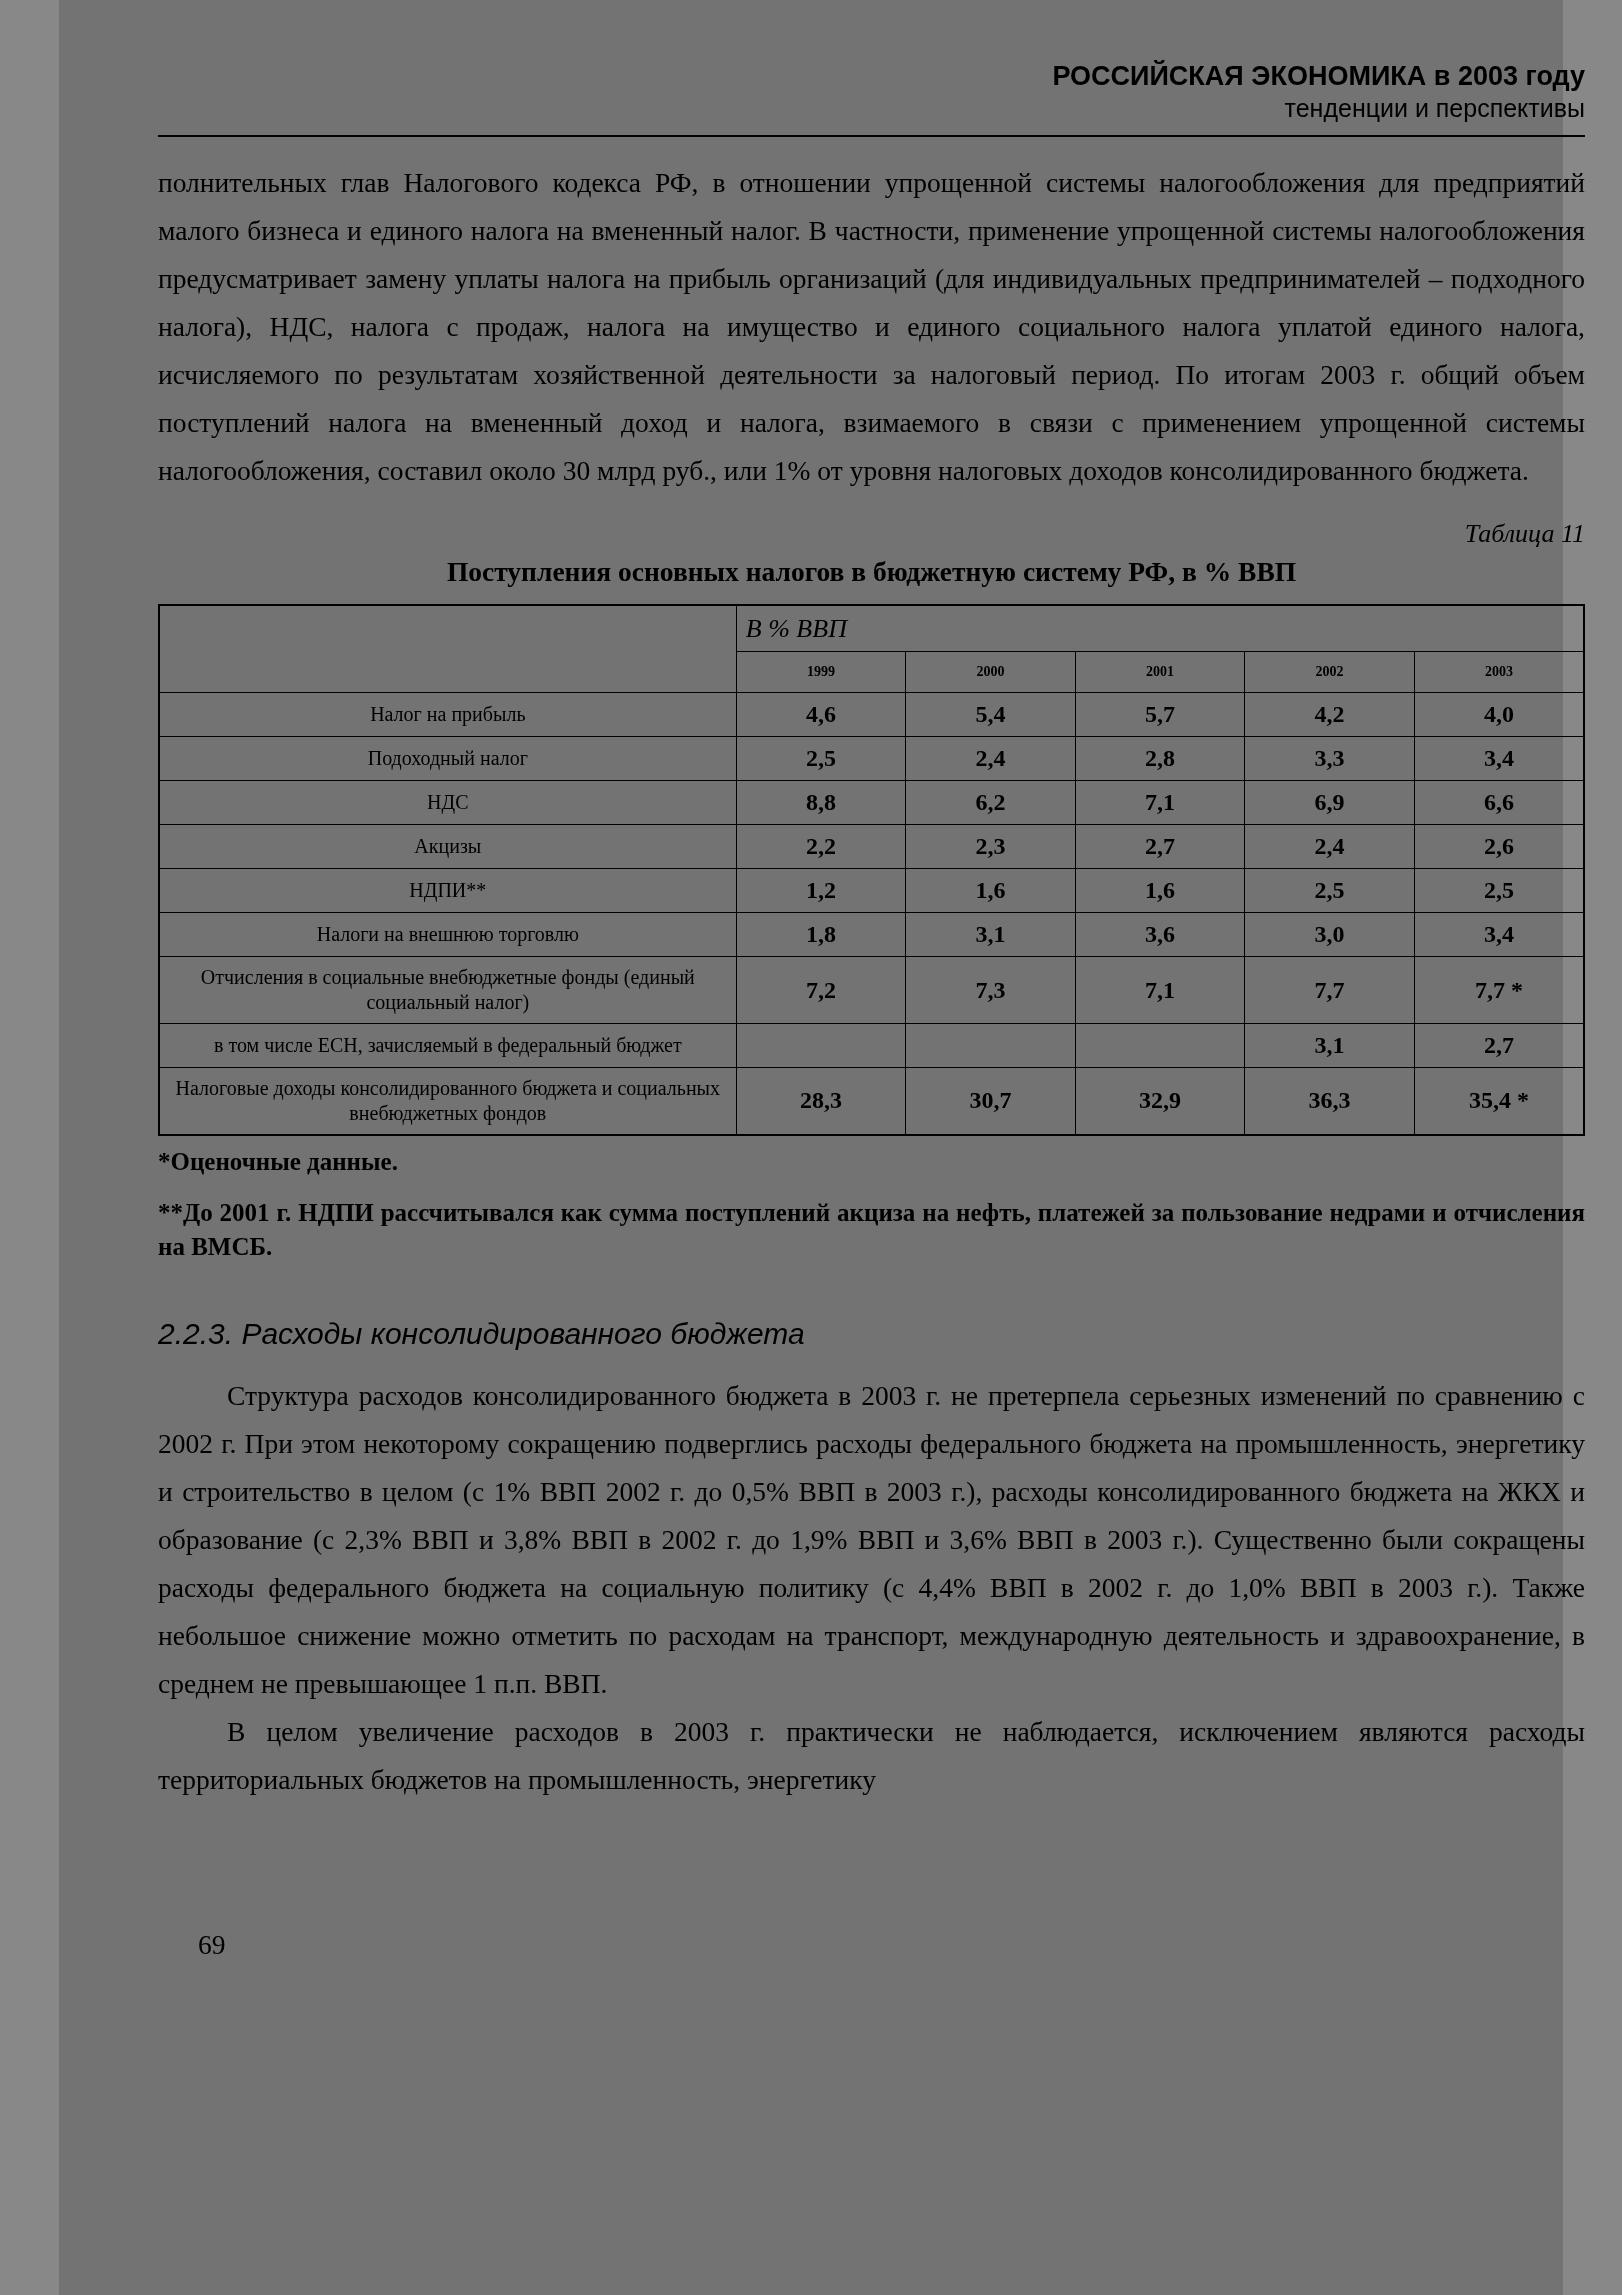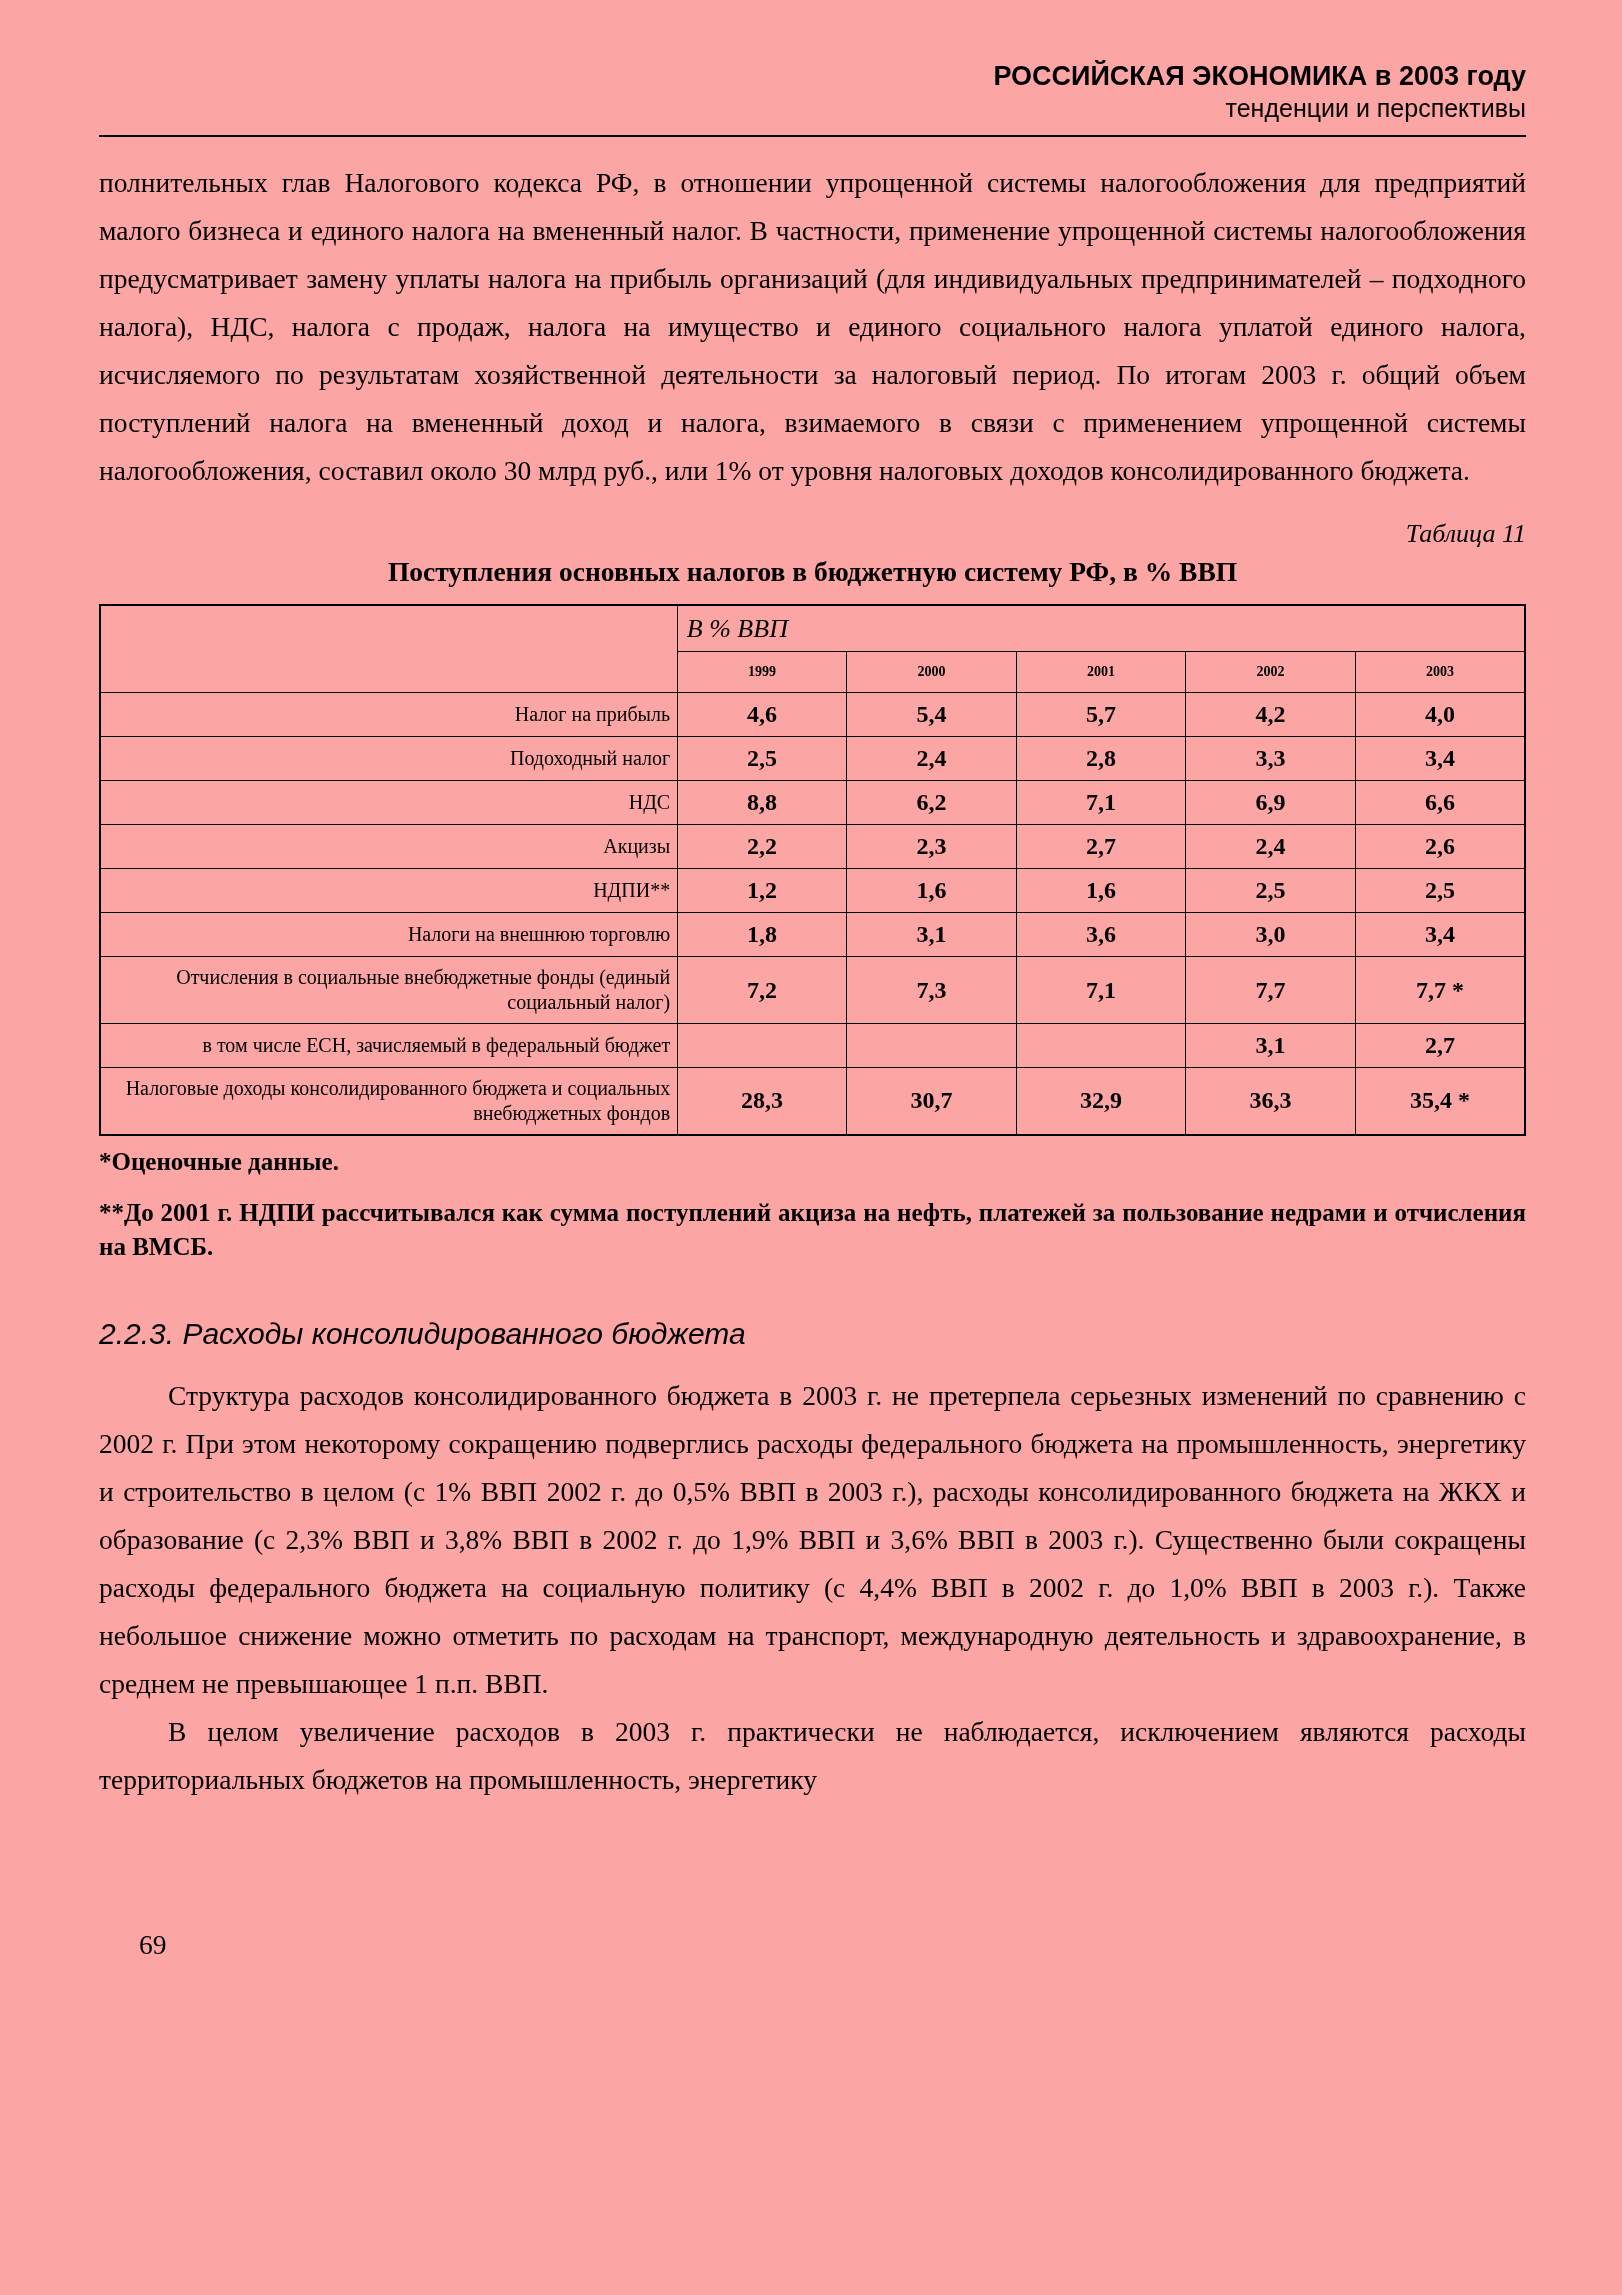--- a/index.html
+++ b/index.html
@@ -1,22 +1,22 @@
 <!DOCTYPE html>
 <html lang="ru" style="font-size:10.5px"><head>
 <meta charset="utf-8">
 <style>
   * { margin: 0; padding: 0; box-sizing: border-box; }
   html, body { background: #888; }
   .page {
     position: relative;
-    width: 1622px;
+    width: 1504px;
     height: 2295px;
     margin: 0 auto;
-    background: #fca5a5;
+    background: #737373;
     color: #000000;
     font-family: "Liberation Serif", serif;
   }
   .content {
     position: absolute;
     left: 99px;
     top: 60px;
     width: 1427px;
   }
 
@@ -86,21 +86,21 @@
   .cell-year {
     font-size: 14px;
     font-weight: 700;
     text-align: center;
     padding: 9.2px 3.9px;
     height: 41px;
   }
   .cell-label {
     font-size: 20px;
     font-weight: 400;
-    text-align: right;
+    text-align: center;
     padding: 7.9px 6.5px;
     line-height: 25px;
   }
   .cell-val {
     font-size: 24px;
     font-weight: 700;
     text-align: center;
     padding: 7.9px 3.9px;
     height: 44px;
   }

